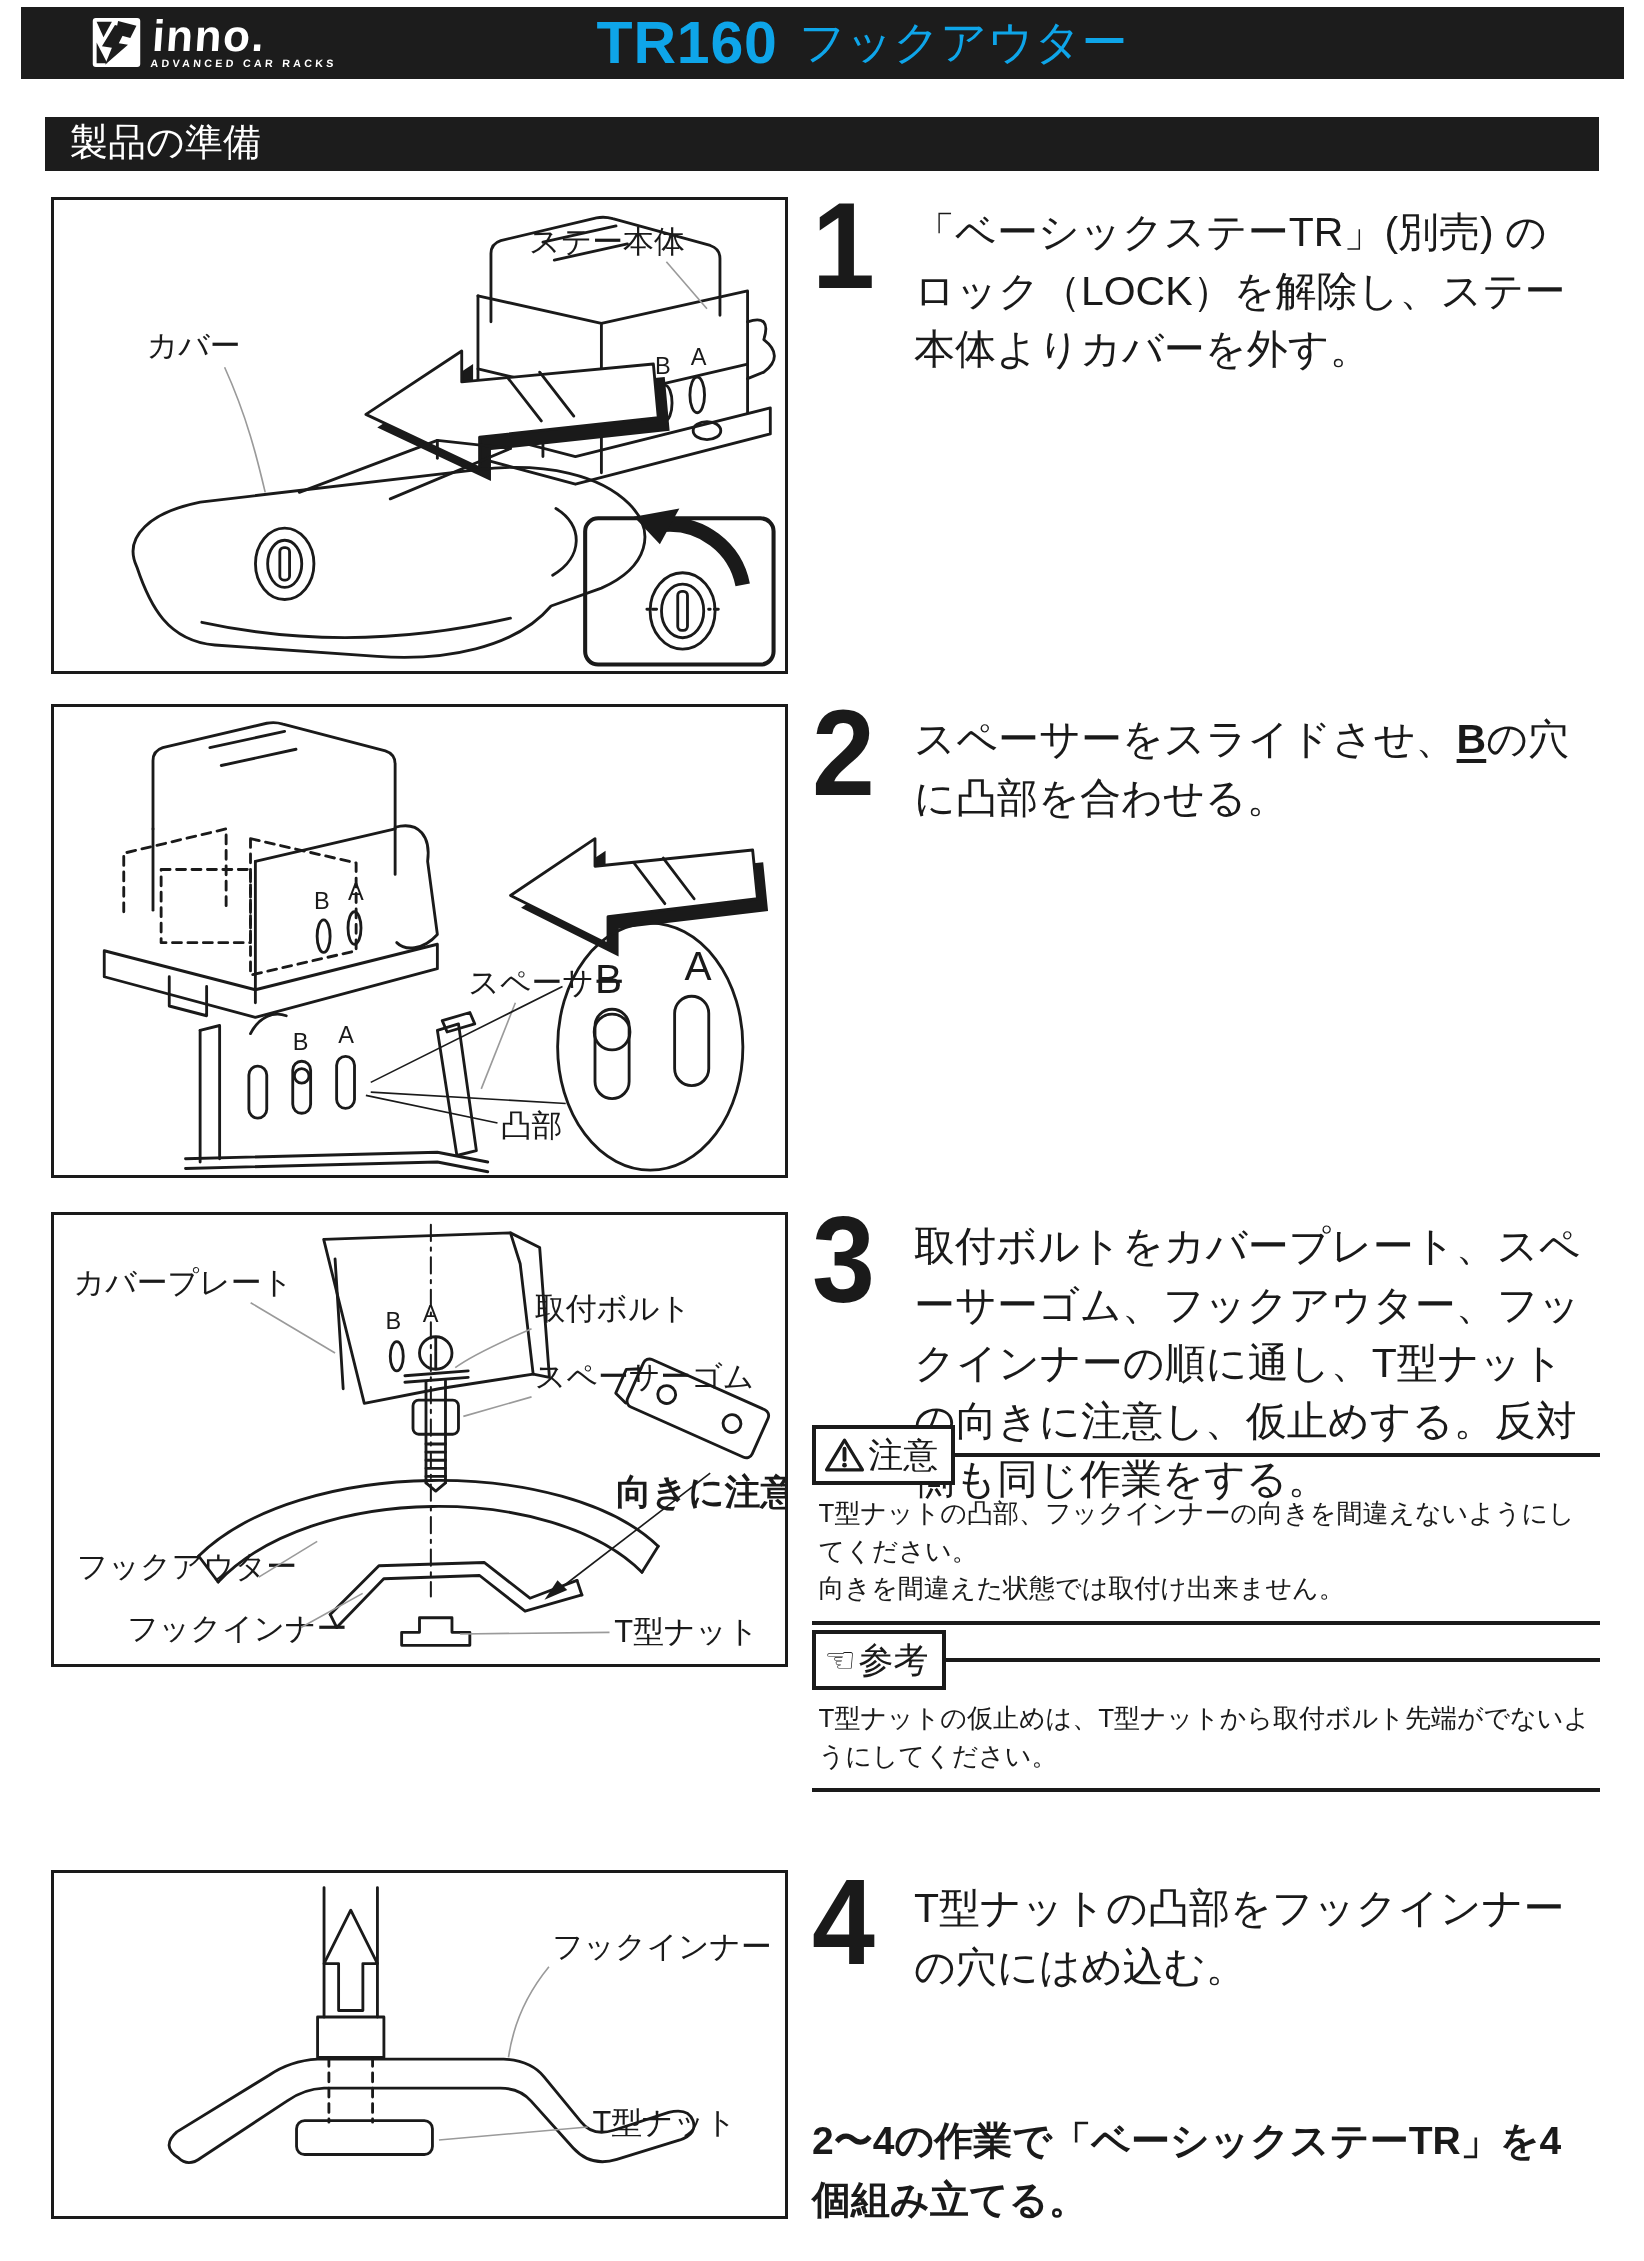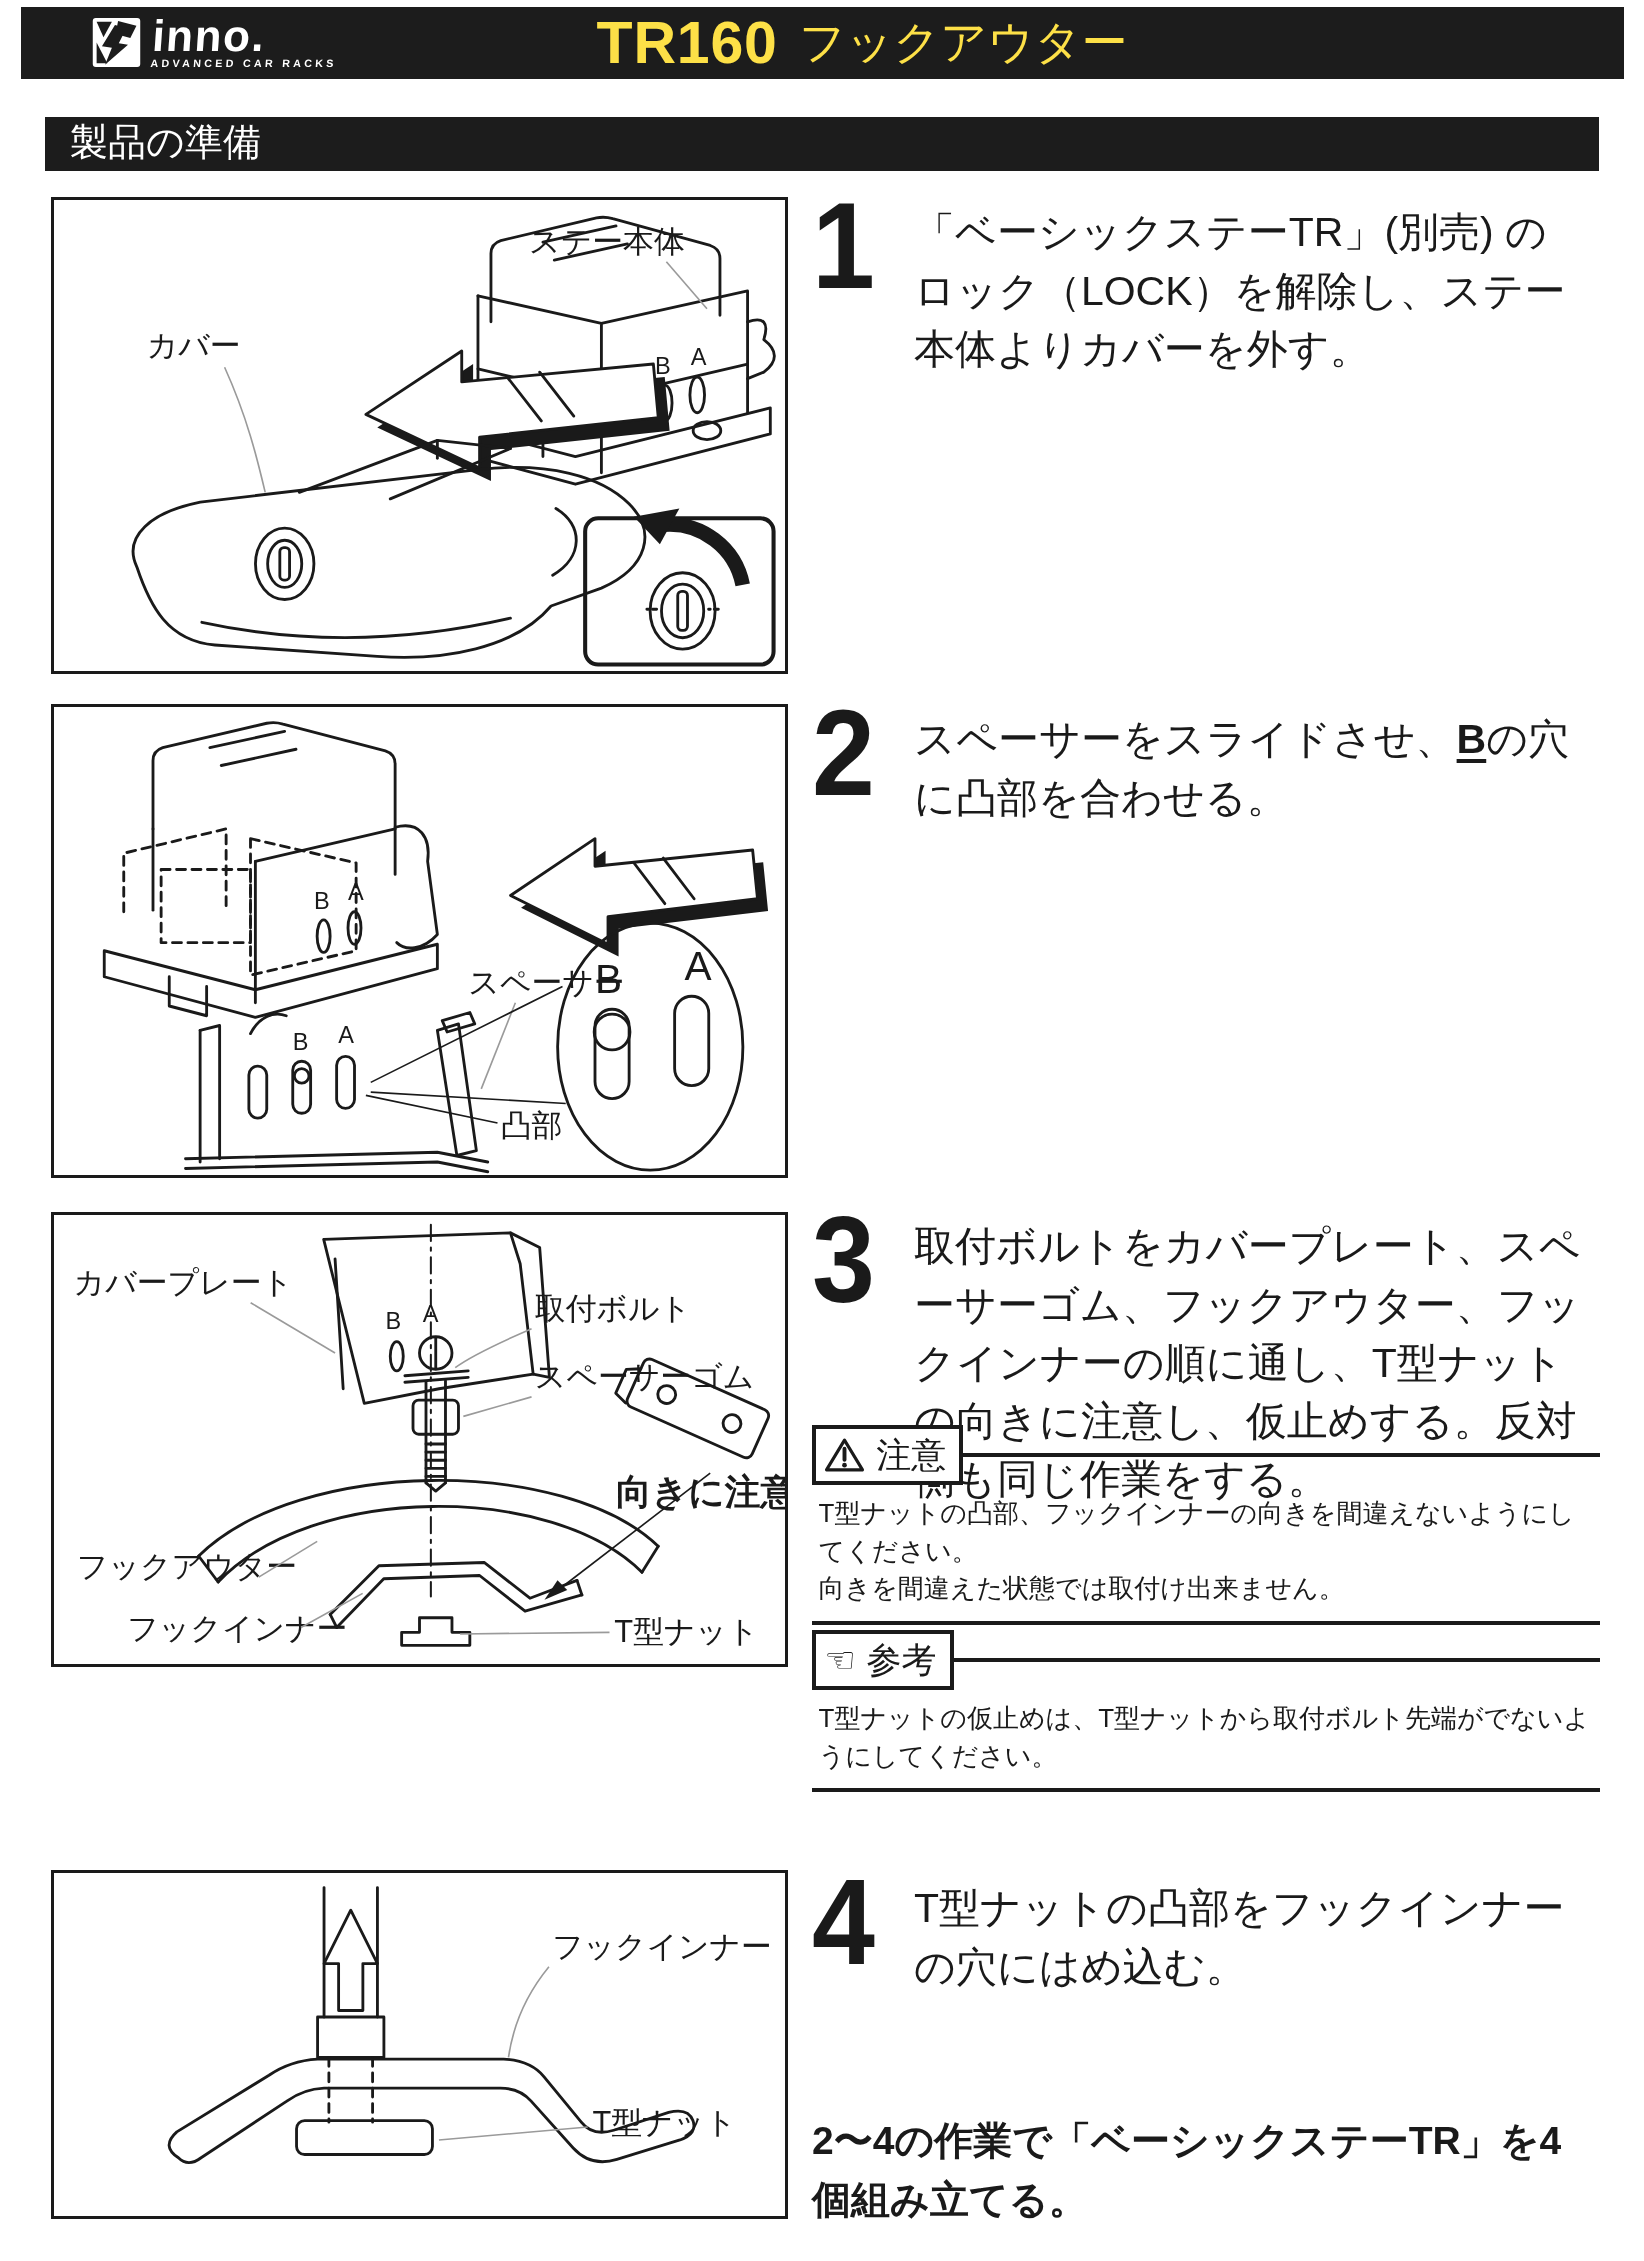--- a/index.html
+++ b/index.html
@@ -11,21 +11,21 @@
   
   .header-bar{
     position:absolute;left:20.6px;top:6.6px;width:1603px;height:72px;
     background:#1c1c1c;display:flex;align-items:center;
   }
   .logo{display:flex;align-items:center;margin-left:71px;gap:11.5px;}
   .logo-mark{width:49px;height:51px;display:block;}
   .logo-text{display:flex;flex-direction:column;color:#fff;transform:skewX(-4deg);}
   .logo-brand{font-size:44px;font-weight:bold;line-height:39px;letter-spacing:1.6px;}
   .logo-tagline{font-size:10.7px;letter-spacing:3.3px;font-weight:bold;margin-top:1.6px;}
-  .hdr-title{position:absolute;left:576px;top:0;height:72px;display:flex;align-items:center;color:#fde047;}
+  .hdr-title{position:absolute;left:576px;top:0;height:72px;display:flex;align-items:center;color:#0ea5e9;}
   .hdr-model{font-size:59px;font-weight:bold;letter-spacing:0.8px;}
   .hdr-doc{font-size:46px;margin-left:21.4px;}
   
   .section-bar{
     position:absolute;left:45px;top:117px;width:1554px;height:54px;background:#1c1c1c;
     color:#fff;display:flex;align-items:flex-start;padding-left:25px;box-sizing:border-box;
     font-size:38px;
   }
   
   .fig{position:absolute;border:3.3px solid #1a1a1a;background:#fff;box-sizing:border-box;}
@@ -55,21 +55,21 @@
   }
   .step-text{
     margin-left:23px;font-size:41px;line-height:1.42;word-break:break-all;
     width:674px;padding-top:3.3px;
   }
   .em{font-weight:bold;text-decoration:underline;text-decoration-thickness:4.1px;text-underline-offset:5.8px;}
   
   .note{position:absolute;left:812px;width:788px;}
   .note-head{display:flex;align-items:center;}
   .note-tag{
-    display:inline-flex;align-items:center;gap:11px;border:4.1px solid #1a1a1a;
+    display:inline-flex;align-items:center;gap:3px;border:4.1px solid #1a1a1a;
     padding:2.5px 13px 2.5px 8.2px;font-size:35px;background:#fff;white-space:nowrap;
   }
   .warn-icon{width:41px;height:36px;display:block;}
   .hand-icon{font-family:"DejaVu Sans",sans-serif;font-size:35px;line-height:1;}
   .note-line{flex:1;height:4.1px;background:#1a1a1a;}
   .note-body{font-size:26px;line-height:1.45;margin-top:10px;padding-left:6.6px;word-break:break-all;}
   .note-end{height:4.1px;background:#1a1a1a;margin-top:13px;}
   
   .closing{
     position:absolute;left:812px;top:2112px;width:788px;font-size:39px;font-weight:bold;

